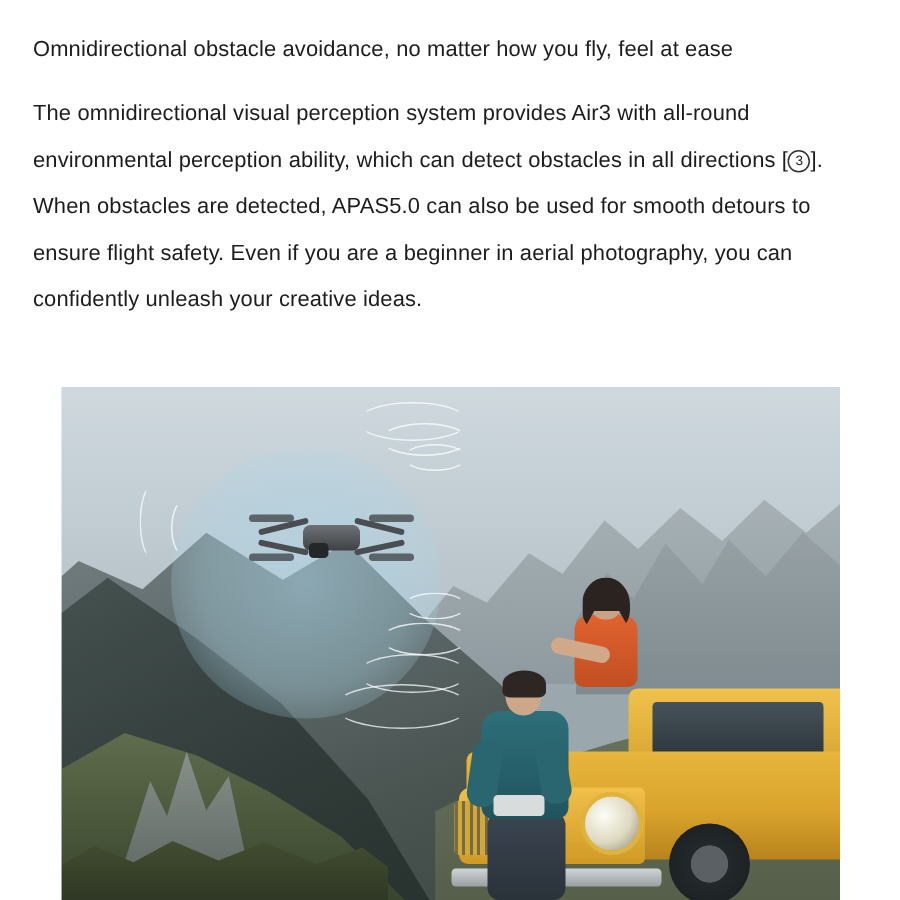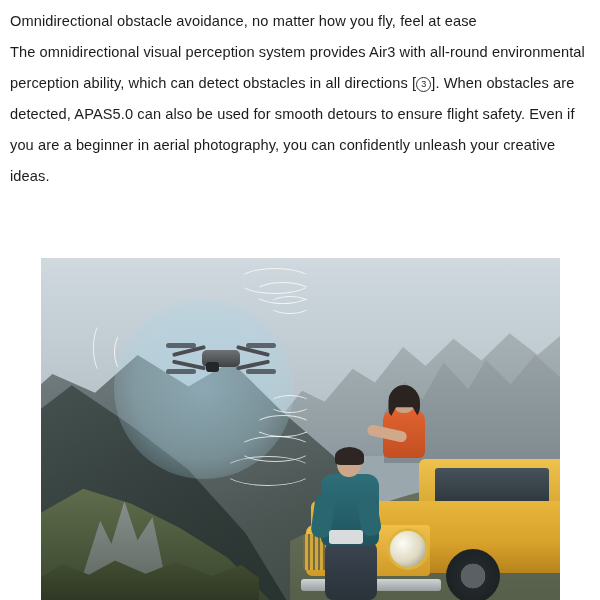--- a/index.html
+++ b/index.html
@@ -21,21 +21,21 @@
     background: #ffffff;
   }
   .description {
     padding: 6px 10px 0 10px;
     font-size: 14.6px;
     line-height: 31px;
     color: #1c1c1c;
     letter-spacing: 0.1px;
   }
   .description p {
-    margin: 0;
+    margin: 12px;
     white-space: pre-wrap;
   }
   .ref-circle {
     display: inline-block;
     width: 13px;
     height: 13px;
     line-height: 12px;
     border: 1px solid #333;
     border-radius: 50%;
     text-align: center;

